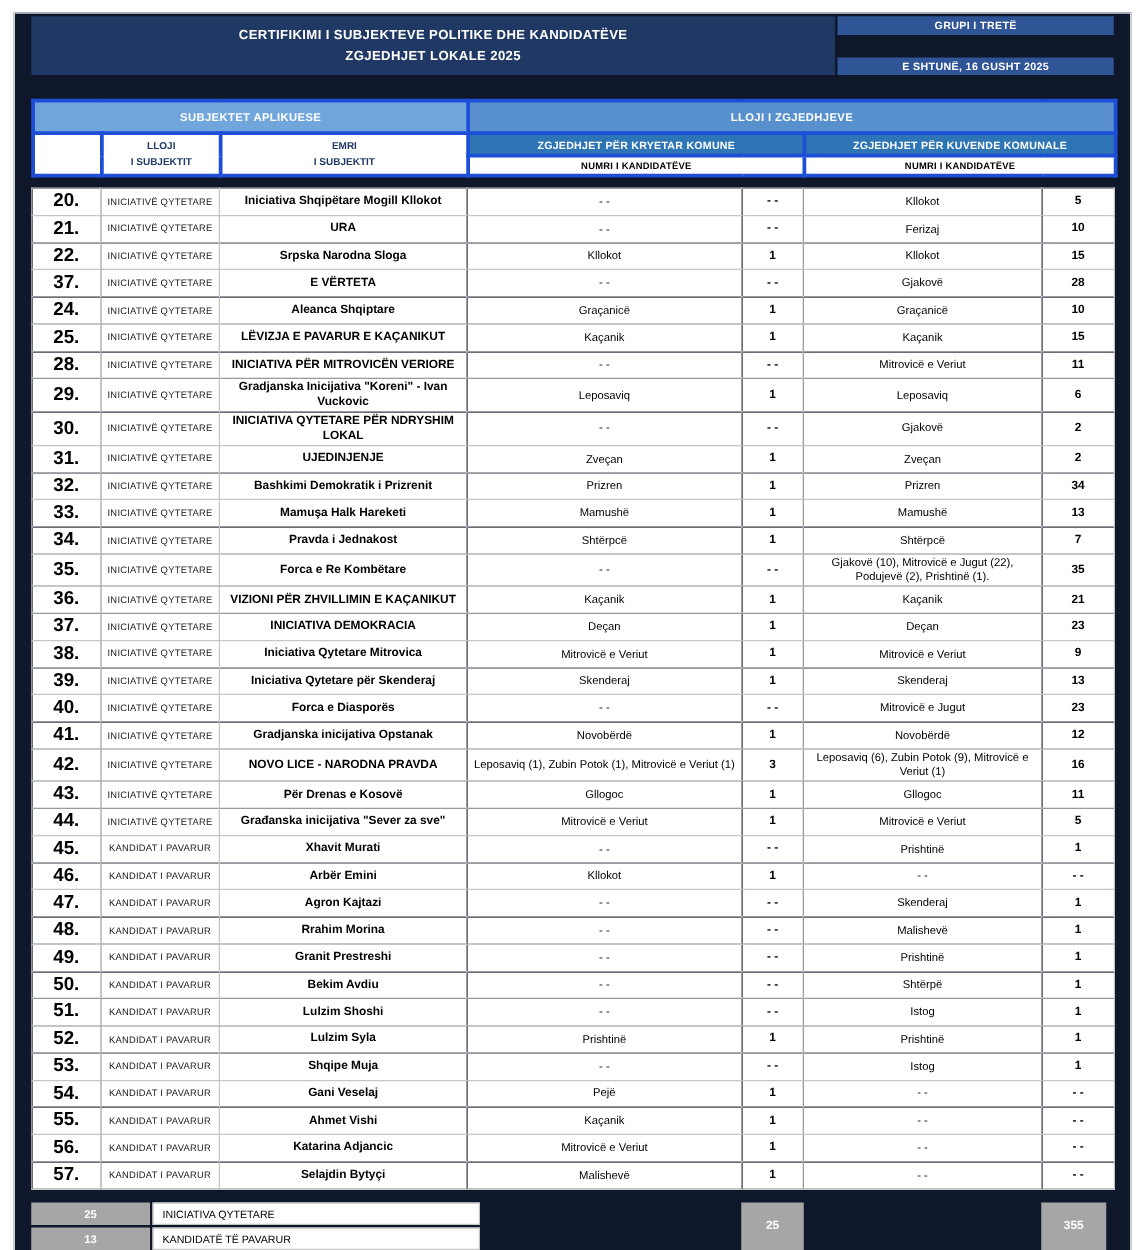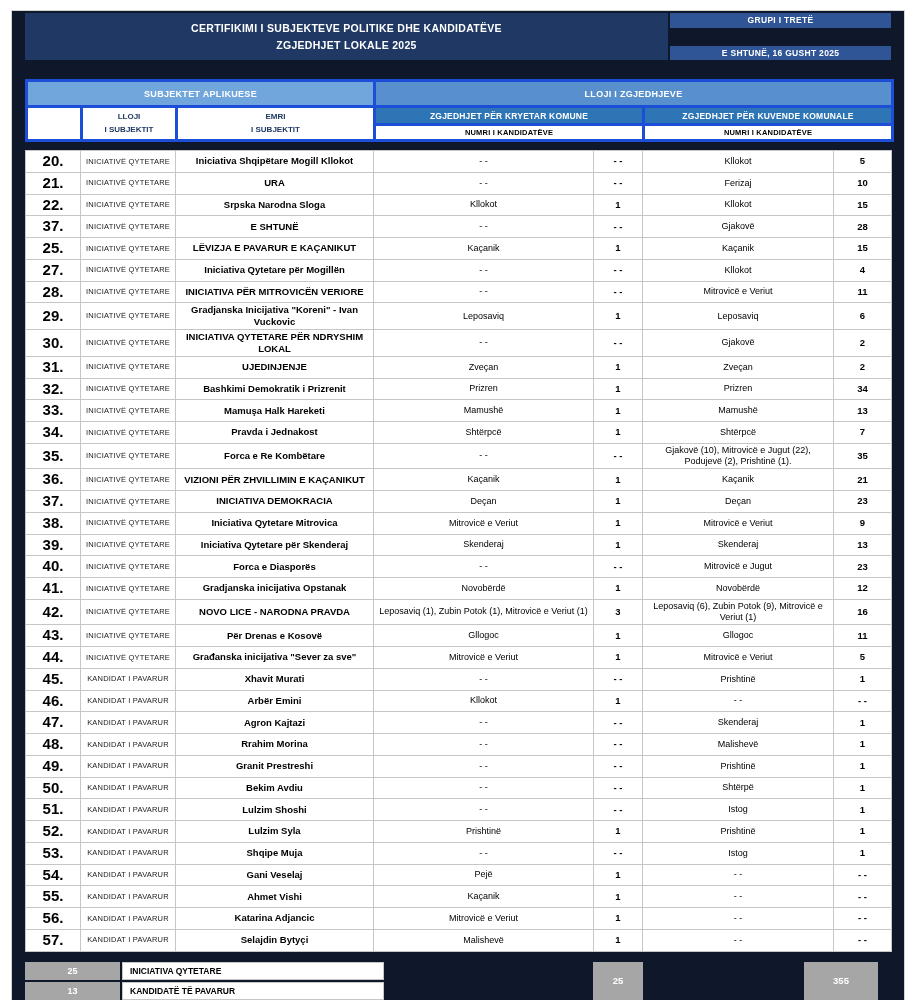--- a/index.html
+++ b/index.html
@@ -49,28 +49,28 @@
   
   .footer { position:relative; width:866px; height:40px; margin-top:10px; }
   .footer-left { position:absolute; left:0; top:0; display:flex; flex-direction:column; gap:2px; }
   .frow { display:flex; gap:2px; height:18px; }
   .fnum {
     width:95px; background:#a6a6a6; color:#fff; font-weight:bold; font-size:9px;
     display:flex; align-items:center; justify-content:center;
   }
   .flabel {
     width:262px; background:#fff; border:1px solid #c6c6c6; font-size:8.5px;
-    display:flex; align-items:center; padding-left:7px;font-weight:bold;
+    display:flex; align-items:center; padding-left:7px;
   }
   .fbox {
     position:absolute; top:0; height:38px; background:#a6a6a6; color:#fff;
     font-weight:bold; font-size:9.5px; display:flex; align-items:center; justify-content:center;
   }
   .fbox-mayor    { left:568px; width:50px; }
-  .fbox-assembly { left:779px; width:74px; }
+  .fbox-assembly { left:808px; width:52px; }
 </style>
 </head>
 <body>
 
 <div class="page">
 
   <div class="titlebar">
     <div class="title-main">
       <span>CERTIFIKIMI I SUBJEKTEVE POLITIKE DHE KANDIDATËVE</span>
       <span>ZGJEDHJET LOKALE 2025</span>
@@ -150,43 +150,43 @@
           <td class="c-lloji">INICIATIVË QYTETARE</td>
           <td class="c-emri">Srpska Narodna Sloga</td>
           <td class="c-mun">Kllokot</td>
           <td class="c-count">1</td>
           <td class="c-mun">Kllokot</td>
           <td class="c-count">15</td>
         </tr>
         <tr>
           <td class="c-num">37.</td>
           <td class="c-lloji">INICIATIVË QYTETARE</td>
-          <td class="c-emri">E SHTUNË</td>
+          <td class="c-emri">E VËRTETA</td>
           <td class="c-mun">- -</td>
           <td class="c-count">- -</td>
           <td class="c-mun">Gjakovë</td>
           <td class="c-count">28</td>
         </tr>
         <tr>
+          <td class="c-num">24.</td>
+          <td class="c-lloji">INICIATIVË QYTETARE</td>
+          <td class="c-emri">Aleanca Shqiptare</td>
+          <td class="c-mun">Graçanicë</td>
+          <td class="c-count">1</td>
+          <td class="c-mun">Graçanicë</td>
+          <td class="c-count">10</td>
+        </tr>
+        <tr>
           <td class="c-num">25.</td>
           <td class="c-lloji">INICIATIVË QYTETARE</td>
           <td class="c-emri">LËVIZJA E PAVARUR E KAÇANIKUT</td>
           <td class="c-mun">Kaçanik</td>
           <td class="c-count">1</td>
           <td class="c-mun">Kaçanik</td>
           <td class="c-count">15</td>
-        </tr>
-        <tr>
-          <td class="c-num">27.</td>
-          <td class="c-lloji">INICIATIVË QYTETARE</td>
-          <td class="c-emri">Iniciativa Qytetare  për  Mogillën</td>
-          <td class="c-mun">- -</td>
-          <td class="c-count">- -</td>
-          <td class="c-mun">Kllokot</td>
-          <td class="c-count">4</td>
         </tr>
         <tr>
           <td class="c-num">28.</td>
           <td class="c-lloji">INICIATIVË QYTETARE</td>
           <td class="c-emri">INICIATIVA PËR MITROVICËN VERIORE</td>
           <td class="c-mun">- -</td>
           <td class="c-count">- -</td>
           <td class="c-mun">Mitrovicë e Veriut</td>
           <td class="c-count">11</td>
         </tr>

